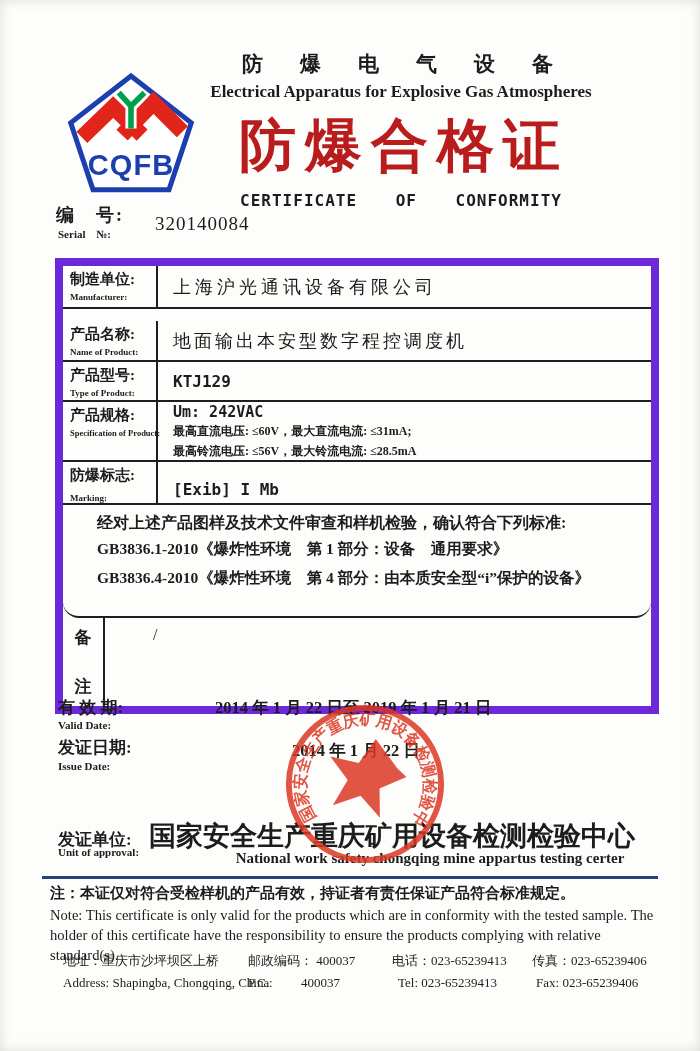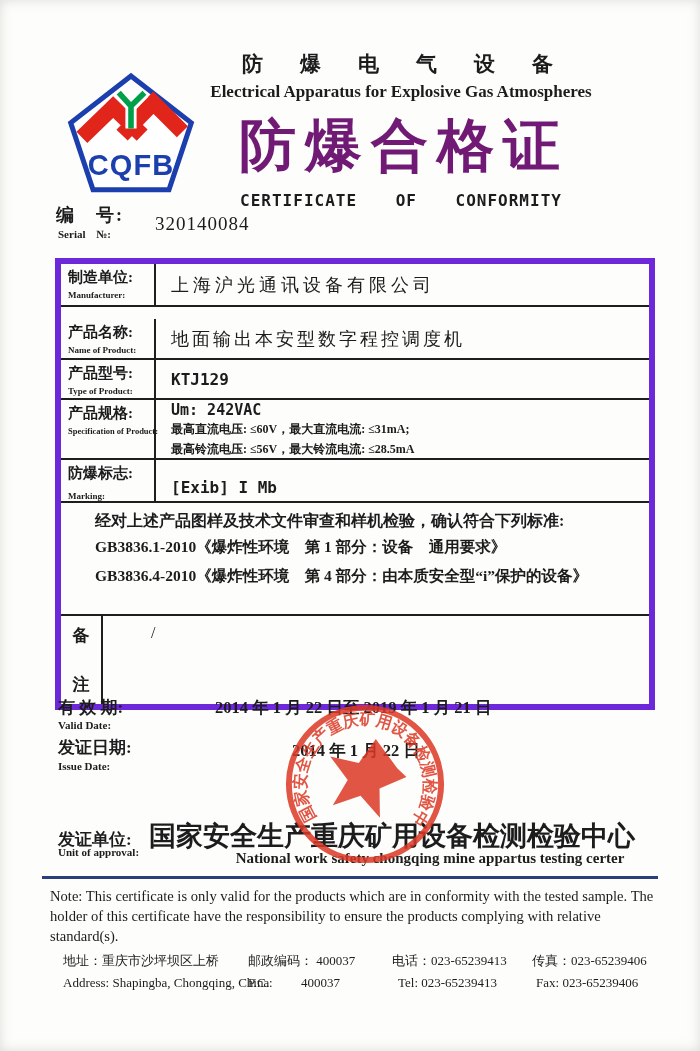--- a/index.html
+++ b/index.html
@@ -14,21 +14,21 @@
   .t-en{font-size:17px;font-weight:bold;margin-top:4px;white-space:nowrap;}
   .t-red{font-family:"Liberation Sans",sans-serif;font-size:57px;font-weight:bold;letter-spacing:9px;margin-left:6px;margin-top:6px;white-space:nowrap;}
   .t-cert{font-family:"DejaVu Sans Mono",monospace;font-size:16px;font-weight:bold;word-spacing:28px;letter-spacing:1px;margin-top:6px;white-space:nowrap;}
 
   
   .ser-cn{font-size:18px;font-weight:bold;letter-spacing:2px;}
   .ser-en{font-size:11px;font-weight:bold;word-spacing:8px;}
   .ser-val{font-size:19px;letter-spacing:1px;}
 
   
-  #tbl{position:absolute;left:55px;top:258px;width:588px;border:6px solid #6d28d9;background:transparent;}
+  #tbl{position:absolute;left:55px;top:258px;width:588px;border:8px solid #6d28d9;background:transparent;}
   .row{display:flex;border-bottom:2px solid #1e1e1e;}
   .row:last-child{border-bottom:none;}
   .lc{width:84px;border-right:2px solid #1e1e1e;padding:4px 2px 2px 7px;flex:none;}
   .lc .cn{font-size:15px;font-weight:bold;white-space:nowrap;}
   .lc .en{font-size:9px;font-weight:bold;margin-top:3px;white-space:nowrap;}
   .vc{flex:1;display:flex;flex-direction:column;justify-content:center;padding-left:15px;}
   .v-cjk{font-size:18px;font-weight:normal;letter-spacing:4px;}
   .v-mono{font-family:"DejaVu Sans Mono",monospace;font-size:16px;font-weight:bold;}
   .v-spec{font-size:12px;font-weight:bold;line-height:20px;}
   .std{padding:8px 6px 10px 34px;}
@@ -68,21 +68,21 @@
     <polyline points="16,58 44,31 70,56" fill="none" stroke="#e1251b" stroke-width="14"></polyline>
     <polyline points="52,56 80,27 106,53" fill="none" stroke="#e1251b" stroke-width="14"></polyline>
     <path d="M60 30 L49 18 M60 30 L72 18 M60 30 L60 50" fill="none" stroke="#ffffff" stroke-width="10"></path>
     <path d="M60 30 L49 18 M60 30 L72 18 M60 30 L60 50" fill="none" stroke="#00a04a" stroke-width="5"></path>
     <text x="60" y="92" text-anchor="middle" font-family="Liberation Sans, sans-serif" font-size="26" font-weight="bold" fill="#1c3fae" letter-spacing="1">CQFB</text>
   </svg>
 
   <div class="hdr">
     <div class="t-cn">防爆电气设备</div>
     <div class="t-en">Electrical Apparatus for Explosive Gas Atmospheres</div>
-    <div class="t-red" style="color:#701a75;">防爆合格证</div>
+    <div class="t-red" style="color:#b91c1c;">防爆合格证</div>
     <div class="t-cert">CERTIFICATE OF CONFORMITY</div>
   </div>
 
   <div class="abs ser-cn" style="left:56px;top:203px;">编　号:</div>
   <div class="abs ser-en" style="left:58px;top:228px;">Serial №:</div>
   <div class="abs ser-val" style="left:155px;top:213px;">320140084</div>
 
   <div id="tbl">
     <div class="row" style="height:41px;">
       <div class="lc">
@@ -124,21 +124,21 @@
     </div>
     <div class="row" style="height:41px;">
       <div class="lc">
         <div class="cn">防爆标志:</div>
         <div class="en" style="margin-top:8px;">Marking:</div>
       </div>
       <div class="vc" style="justify-content:flex-end;padding-bottom:4px;">
         <div class="v-mono">[Exib] I Mb</div>
       </div>
     </div>
-    <div class="row std" style="height:93px;display:block;">
+    <div class="row std" style="height:93px;display:block;border-radius:16px;">
       <div class="std-cn">经对上述产品图样及技术文件审查和样机检验，确认符合下列标准:</div>
       <div class="std-it">GB3836.1-2010《爆炸性环境　第 1 部分：设备　通用要求》</div>
       <div class="std-it">GB3836.4-2010《爆炸性环境　第 4 部分：由本质安全型“i”保护的设备》</div>
     </div>
     <div class="row rem">
       <div class="rem-l">
         <span>备</span>
         <span>注</span>
       </div>
       <div class="rem-v">/</div>
@@ -154,20 +154,21 @@
   <div class="abs d-val" style="left:292px;top:740px;">2014 年 1 月 22 日</div>
 
   <div class="abs d-cn" style="left:58px;top:828px;">发证单位:</div>
   <div class="abs d-en" style="left:58px;top:846px;">Unit of approval:</div>
   <div class="abs ap-val" style="left:149px;top:818px;">国家安全生产重庆矿用设备检测检验中心</div>
   <div class="abs ap-en" style="left:200px;top:850px;width:460px;">National work safety chongqing mine appartus testing certer</div>
 
   <div class="blue-line"></div>
 
   <div class="abs" style="left:50px;top:884px;width:612px;">
+    <div class="note-cn">注：本证仅对符合受检样机的产品有效，持证者有责任保证产品符合标准规定。</div>
     <div class="note-en">Note: This certificate is only valid for the products which are in conformity with the tested sample. The holder of this certificate have the responsibility to ensure the products complying with relative standard(s).</div>
   </div>
 
   <div class="abs" style="left:58px;top:952px;width:600px;height:46px;">
     <div class="abs ct" style="left:5px;top:0;">
       <span>地址：</span><span>重庆市沙坪坝区上桥</span>
     </div>
     <div class="abs ct" style="left:190px;top:0;">
       <span>邮政编码：</span> <span>400037</span>
     </div>

